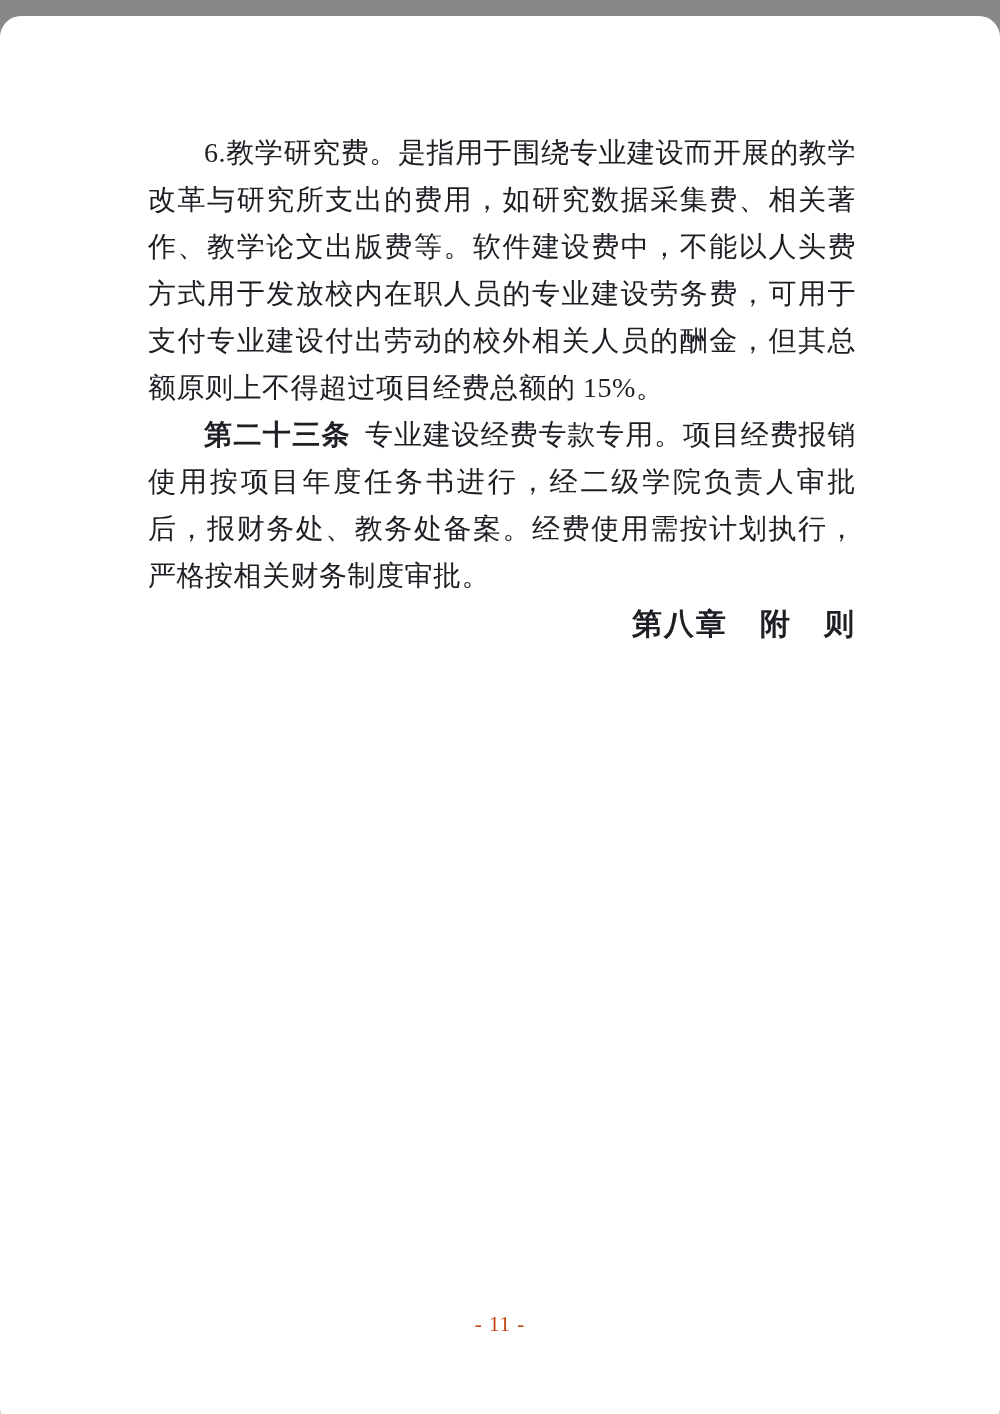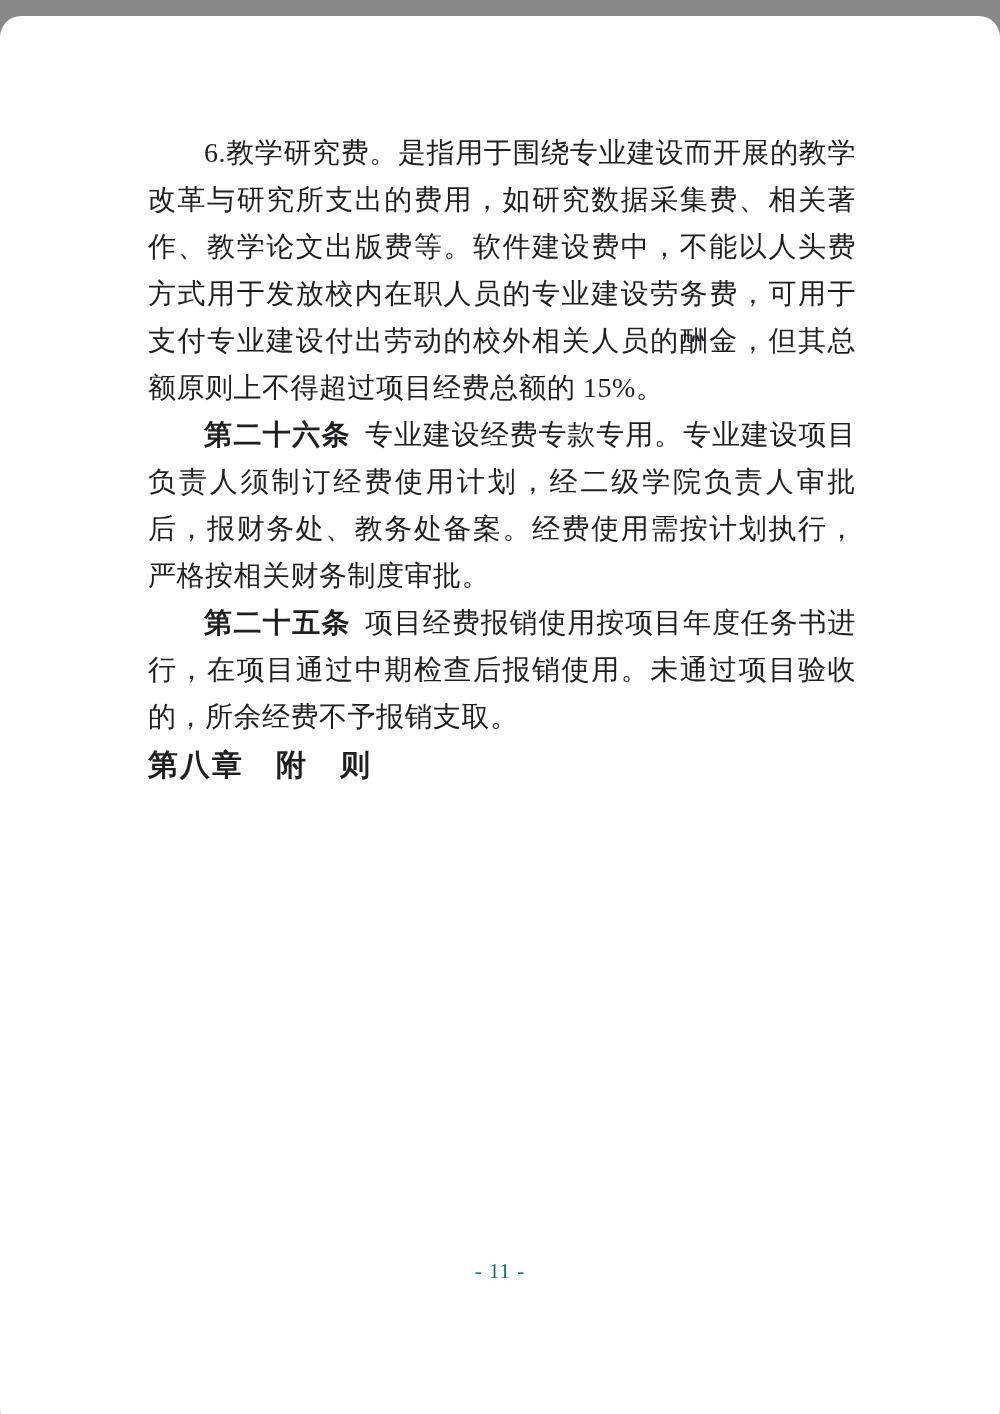--- a/index.html
+++ b/index.html
@@ -31,52 +31,51 @@
   }
   .term {
     font-weight: bold;
     font-family: "Liberation Sans", "DejaVu Sans", sans-serif;
     margin-right: 0.5em;
     letter-spacing: 1px;
   }
   .heading {
     margin: 0;
     text-indent: 0;
-    text-align: left;
+    text-align: right;
     font-weight: bold;
     font-family: "Liberation Sans", "DejaVu Sans", sans-serif;
     font-size: 30px;
     line-height: 49px;
     letter-spacing: 2px;
   }
   .footer {
     position: absolute;
     left: 0;
     right: 0;
-    top: 1240px;
+    top: 1293px;
     text-align: center;
     font-size: 21px;
     line-height: 30px;
-    color: #0f766e;
+    color: #c2410c;
     letter-spacing: 1px;
   }
 </style>
 </head>
 <body>
 
 <div class="page">
   <div class="doc">
 
     <p class="para"><span>6.教学研究费。是指用于围绕专业建设而开展的教学改革与研究所支出的费用，如研究数据采集费、相关著作、教学论文出版费等。软件建设费中，不能以人头费方式用于发放校内在职人员的专业建设劳务费，可用于支付专业建设付出劳动的校外相关人员的酬金，但其总额原则上不得超过项目经费总额的 15%。</span></p>
 
 
-    <p class="para"><span class="term">第二十六条</span><span>专业建设经费专款专用。专业建设项目负责人须制订经费使用计划，经二级学院负责人审批后，报财务处、教务处备案。经费使用需按计划执行，严格按相关财务制度审批。</span></p>
+    <p class="para"><span class="term">第二十三条</span><span>专业建设经费专款专用。项目经费报销使用按项目年度任务书进行，经二级学院负责人审批后，报财务处、教务处备案。经费使用需按计划执行，严格按相关财务制度审批。</span></p>
 
 
-    <p class="para"><span class="term">第二十五条</span><span>项目经费报销使用按项目年度任务书进行，在项目通过中期检查后报销使用。未通过项目验收的，所余经费不予报销支取。</span></p>
 
     <p class="heading">第八章　附　则</p>
 
 
 
 
   </div>
 
   <div class="footer">- 11 -</div>
 </div>

